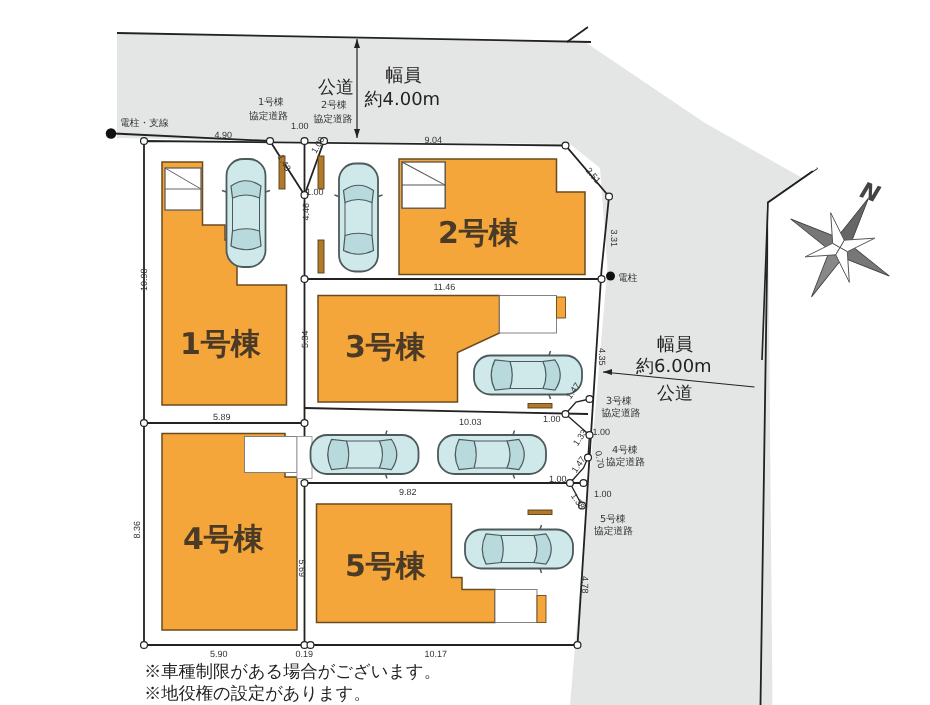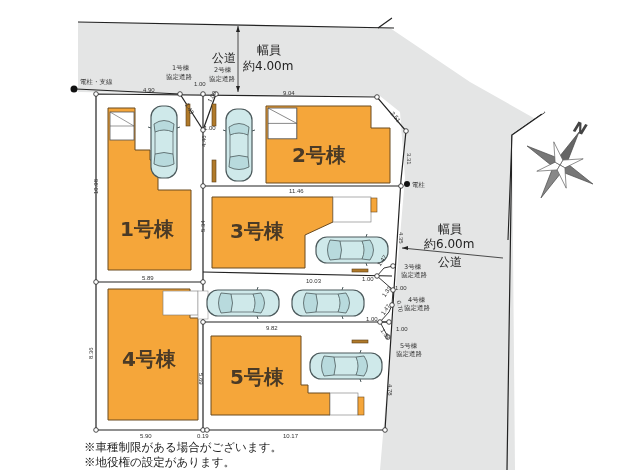--- a/index.html
+++ b/index.html
@@ -2,21 +2,21 @@
 <html><head>
 <meta charset="utf-8">
 <style>
   html,body{margin:0;padding:0;background:#ffffff;}
   body{width:620px;height:470px;overflow:hidden;position:relative;font-family:"DejaVu Sans","Liberation Sans",sans-serif;}
   svg{position:absolute;left:0;top:0;}
   .lbl-lot{font-family:"DejaVu Sans",sans-serif;font-weight:bold;fill:#4a3a26;font-size:20px;}
   .dim{font-family:"Liberation Sans",sans-serif;font-size:6px;fill:#333;}
   .small{font-family:"DejaVu Sans",sans-serif;font-size:6.5px;fill:#333;}
   .road{font-family:"DejaVu Sans",sans-serif;font-size:12px;fill:#222;}
-  .note{position:absolute;left:84px;font-size:11.5px;color:#222;font-family:Liberation Sans, sans-serif;white-space:nowrap;}
+  .note{position:absolute;left:96px;font-size:11.5px;color:#222;font-family:Liberation Sans, sans-serif;white-space:nowrap;}
 </style>
 </head>
 <body>
 
 <svg width="620" height="470" viewBox="0 0 620 470">
   <defs>
     <g id="car-v">
       <rect x="-13" y="-36" width="26" height="72" rx="11" fill="#cfe9ea" stroke="#4c5a5c" stroke-width="1.2"></rect>
       <path d="M-10,-18 Q0,-25 10,-18 L9,-10 Q0,-14 -9,-10 Z" fill="#b8dadd" stroke="#4c5a5c" stroke-width="0.8"></path>
       <path d="M-9,12 Q0,9 9,12 L10,22 Q0,27 -10,22 Z" fill="#b8dadd" stroke="#4c5a5c" stroke-width="0.8"></path>

